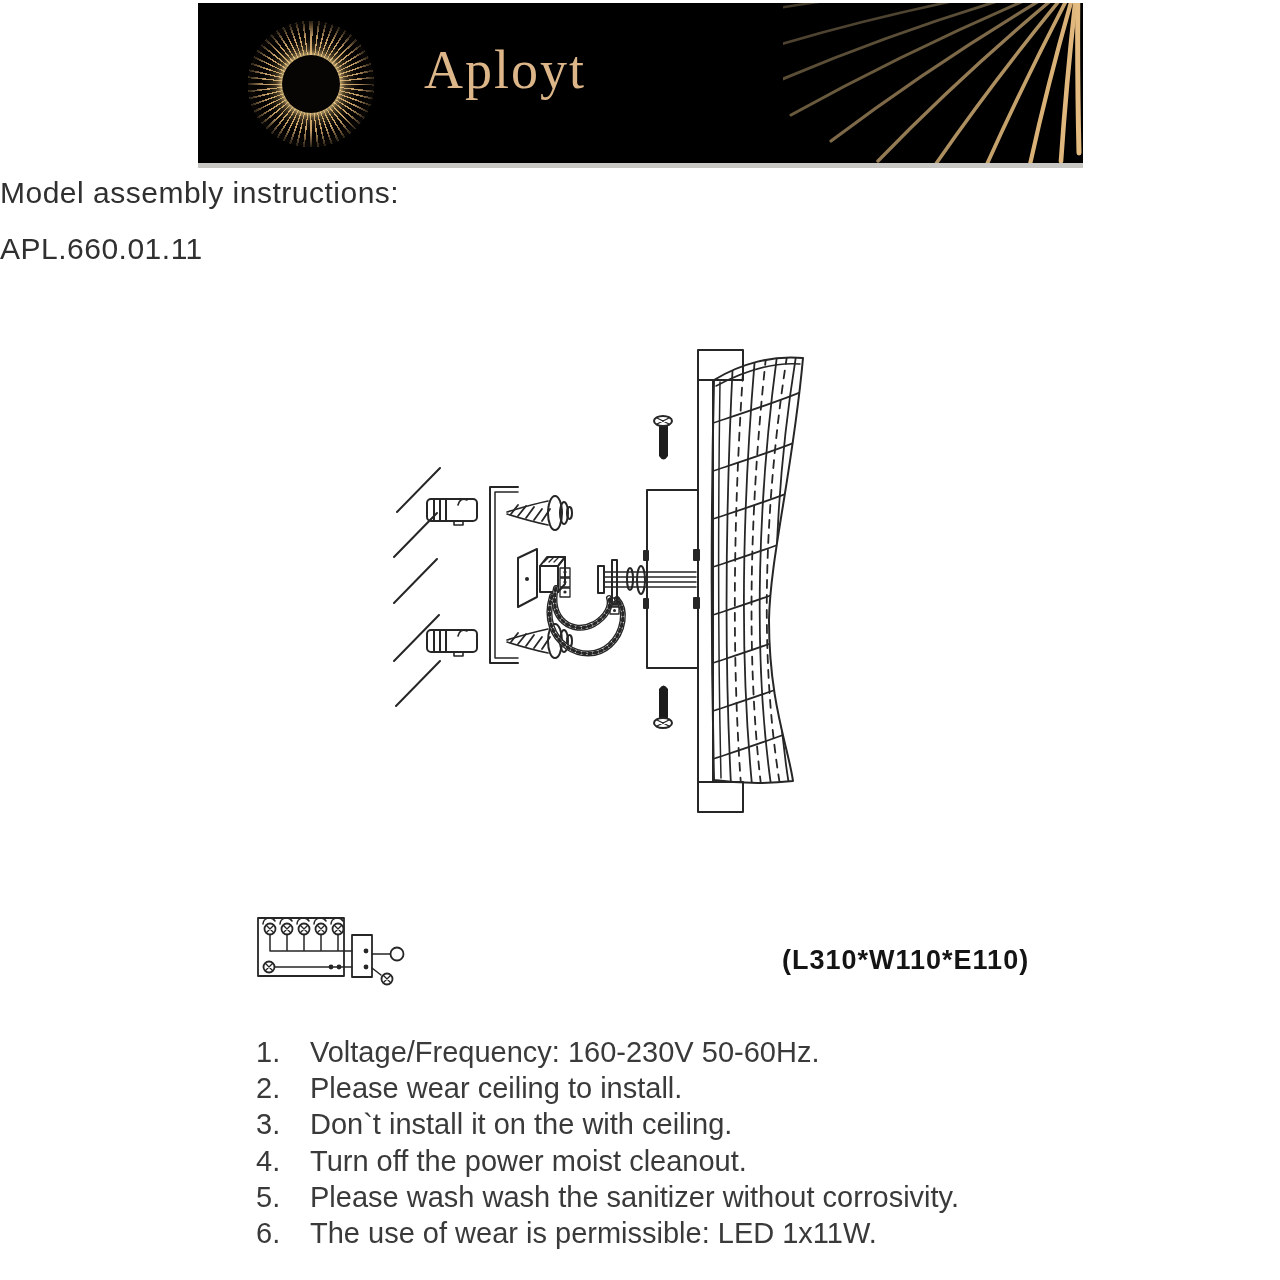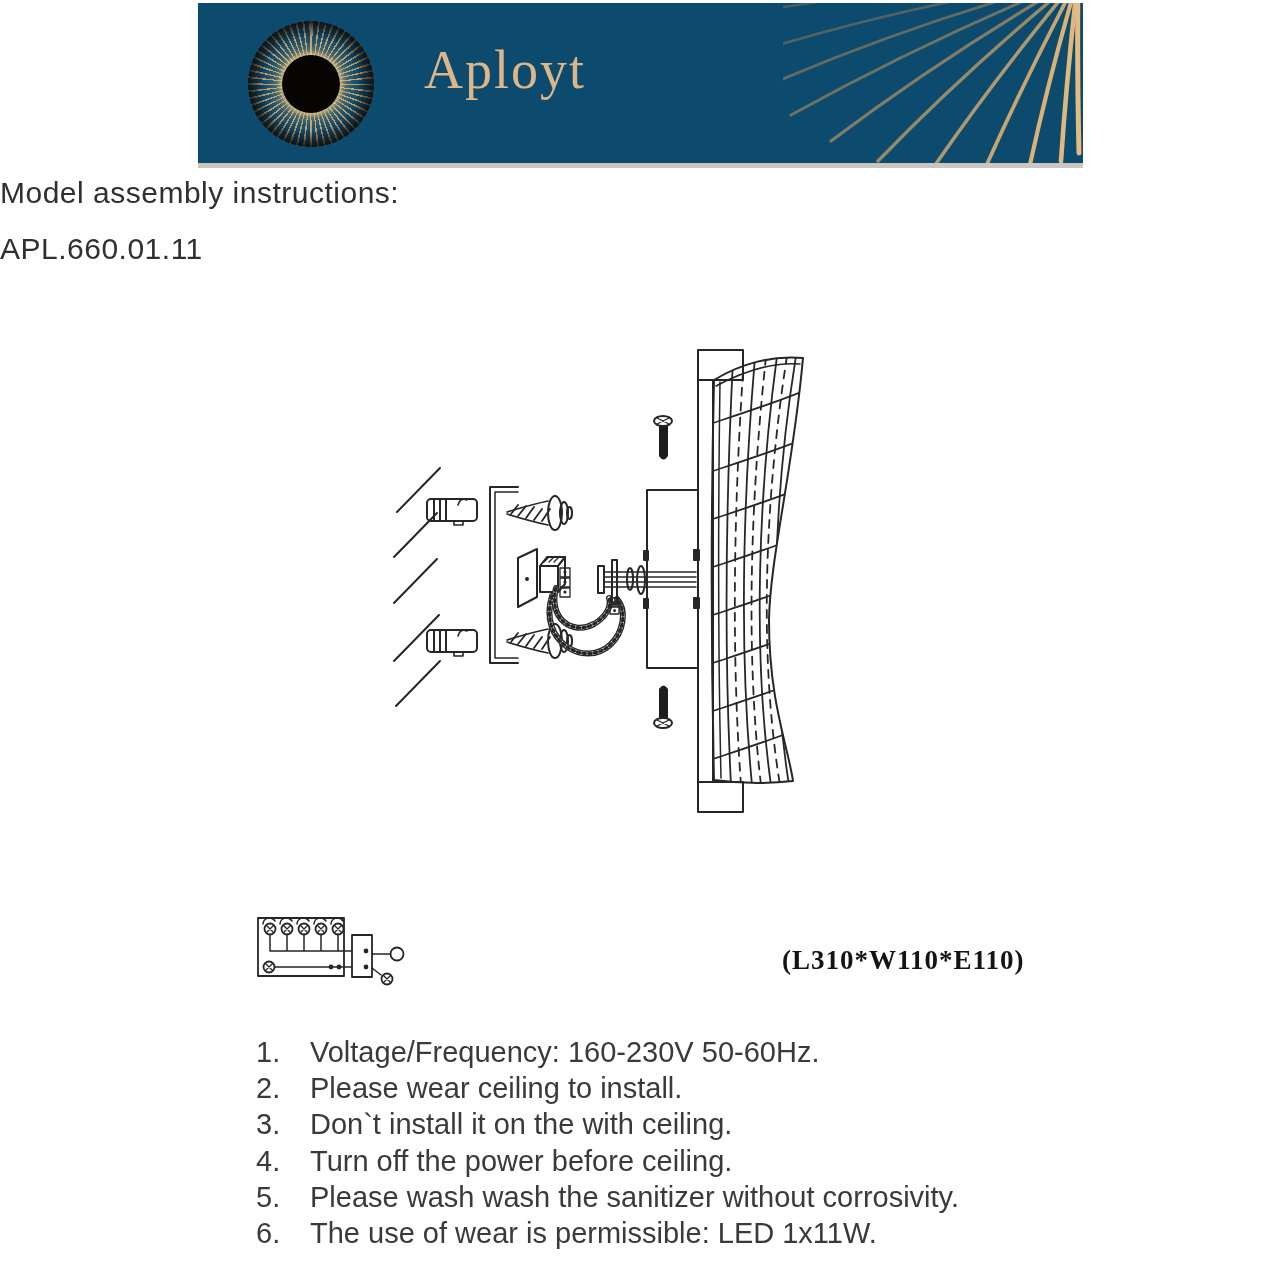--- a/index.html
+++ b/index.html
@@ -3,21 +3,21 @@
 <meta charset="utf-8">
 <style>
   html,body{margin:0;padding:0;}
   body{
     width:1280px;height:1280px;position:relative;background:#ffffff;
     font-family:"Liberation Sans", sans-serif;overflow:hidden;
   }
   
   .banner{
     position:absolute;left:198px;top:3px;width:885px;height:160px;
-    background:#0c4a6e;border-bottom:5px solid #c9c7c4;overflow:hidden;
+    background:#000000;border-bottom:5px solid #c9c7c4;overflow:hidden;
   }
   .sunburst{
     position:absolute;left:50px;top:18px;width:126px;height:126px;border-radius:50%;
     background:repeating-conic-gradient(#c59e68 0deg 1.8deg, rgba(0,0,0,0) 1.8deg 6.4deg);
   }
   .sunburst .fade{
     position:absolute;inset:0;border-radius:50%;
     background:radial-gradient(circle, rgba(10,8,5,0) 52%, #0a0805 74%);
   }
   .sunburst .core{
@@ -33,21 +33,21 @@
   .rays{position:absolute;right:0;top:0;}
   
   .title-block{position:absolute;left:0;top:176px;width:1280px;text-align:left;color:#303030;}
   .title-line{font-size:30px;letter-spacing:0.5px;}
   .model-line{font-size:30px;letter-spacing:0.5px;margin-top:22px;}
   
   .main-diagram{position:absolute;left:380px;top:330px;width:460px;height:500px;}
   .wiring-diagram{position:absolute;left:248px;top:908px;width:172px;height:112px;}
   .dims{
     position:absolute;left:782px;top:945px;
-    font-family:Liberation Serif, serif;font-weight:bold;font-size:27px;color:#141414;
+    font-family:Liberation Sans, sans-serif;font-weight:bold;font-size:27px;color:#141414;
     letter-spacing:1px;
   }
   
   .instructions{position:absolute;left:256px;top:1034px;width:840px;color:#3a3a3a;}
   .instr-row{display:flex;font-size:29px;line-height:36.2px;}
   .instr-num{width:54px;flex:0 0 54px;}
   .instr-text{flex:1;}
   svg{display:block;}
 </style>
 </head>
@@ -266,21 +266,21 @@
   <div class="instr-row">
     <span class="instr-num">2.</span>
     <span class="instr-text">Please wear ceiling to install.</span>
   </div>
   <div class="instr-row">
     <span class="instr-num">3.</span>
     <span class="instr-text">Don`t install it on the with ceiling.</span>
   </div>
   <div class="instr-row">
     <span class="instr-num">4.</span>
-    <span class="instr-text">Turn off the power before ceiling.</span>
+    <span class="instr-text">Turn off the power moist cleanout.</span>
   </div>
   <div class="instr-row">
     <span class="instr-num">5.</span>
     <span class="instr-text">Please wash wash the sanitizer without corrosivity.</span>
   </div>
   <div class="instr-row">
     <span class="instr-num">6.</span>
     <span class="instr-text">The use of wear is permissible: LED 1x11W.</span>
   </div>
 </div>

